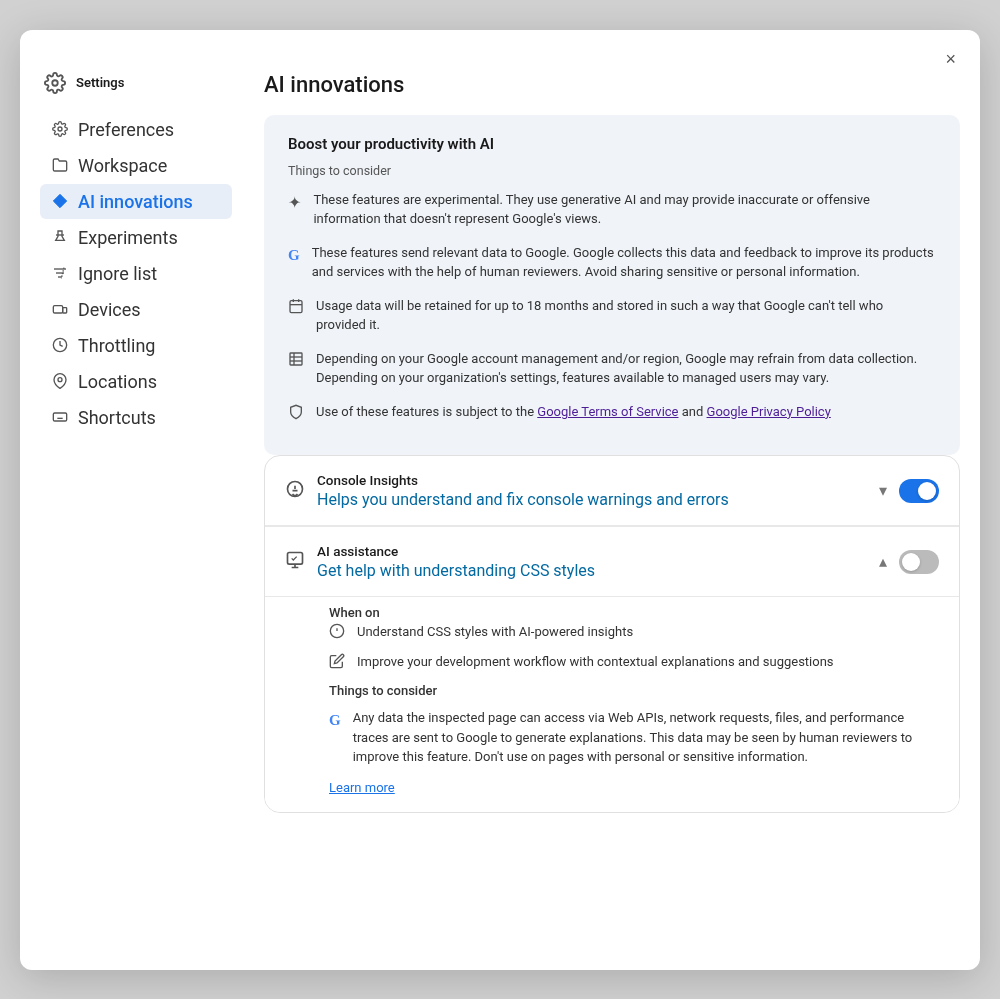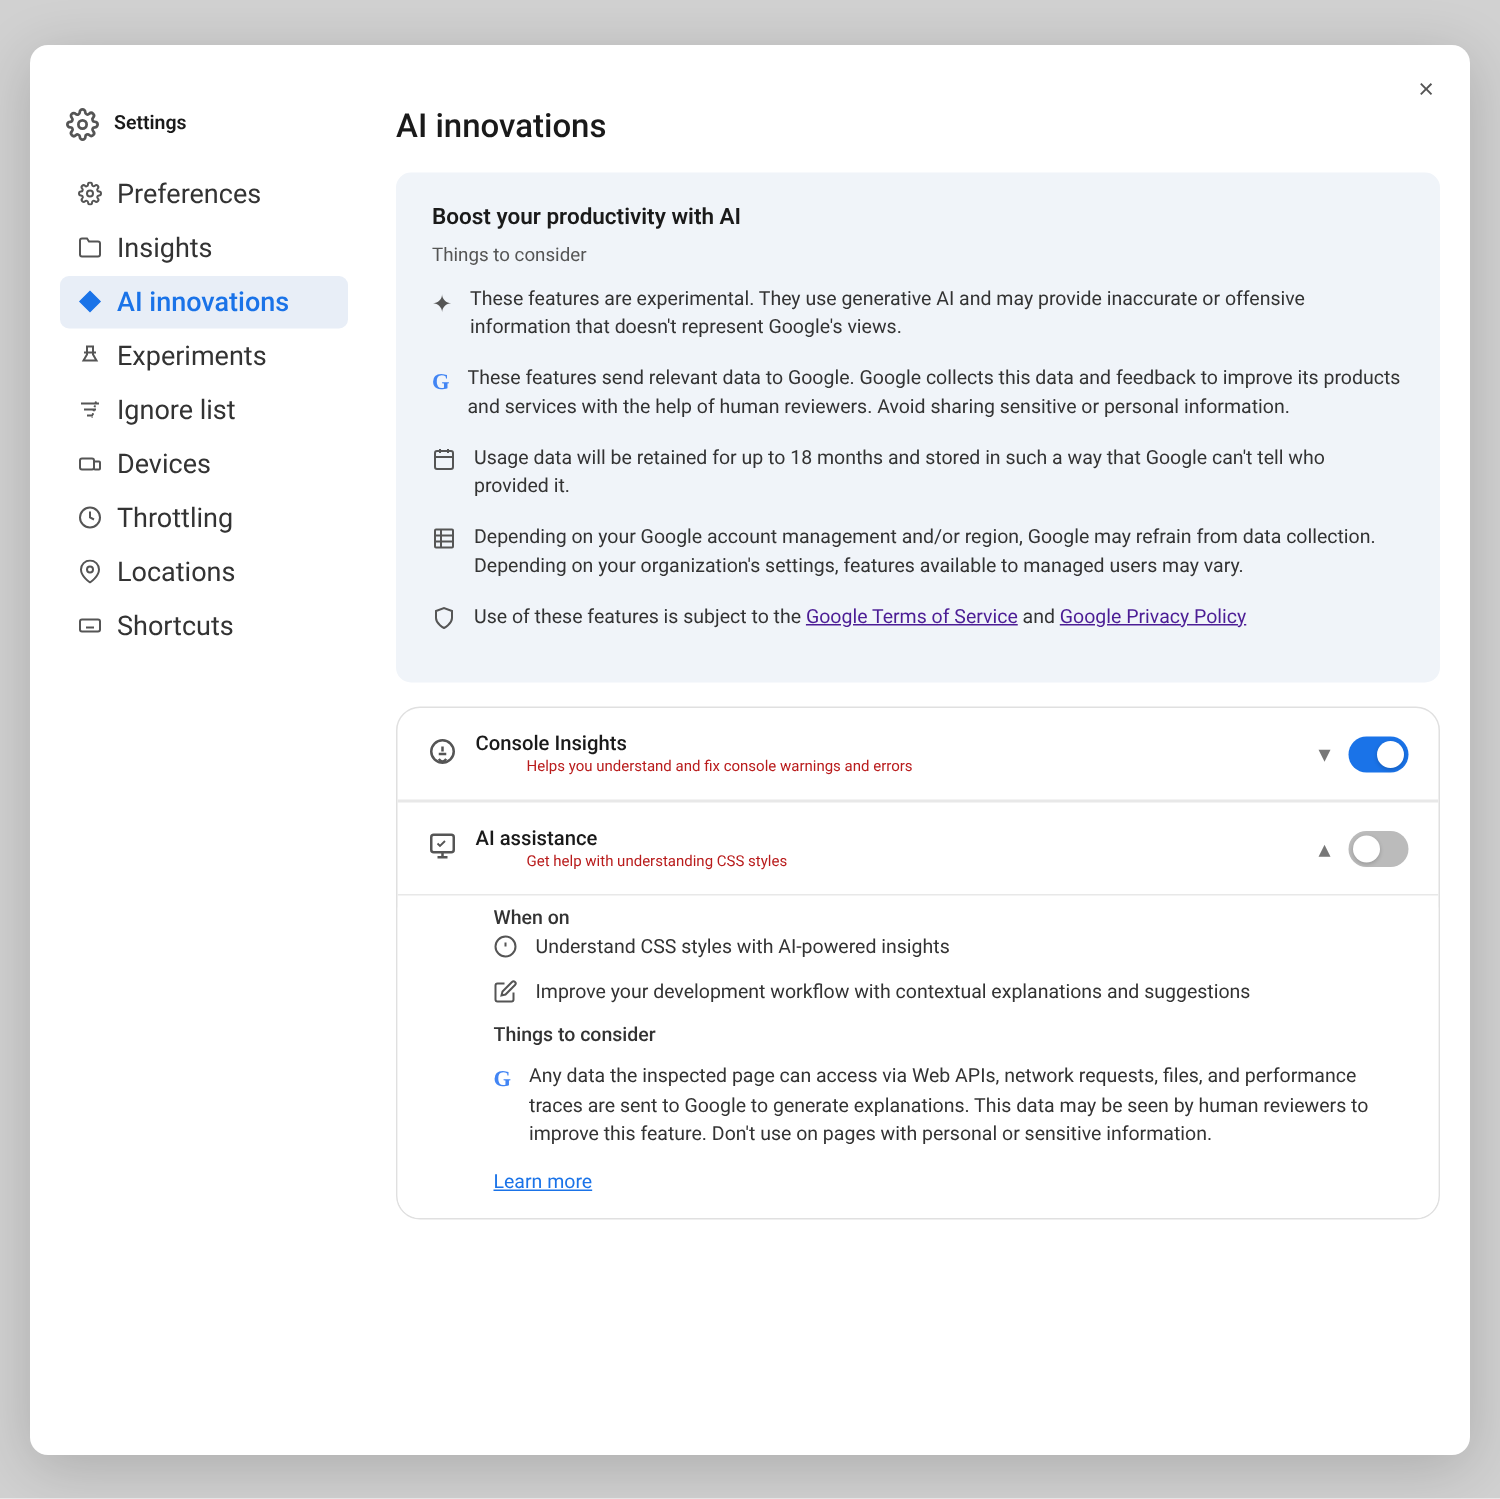--- a/index.html
+++ b/index.html
@@ -85,21 +85,20 @@
       font-size: 22px;
       font-weight: 500;
       color: #1a1a1a;
       margin-bottom: 18px;
     }
     
     .info-card {
       background: #f0f4f9;
       border-radius: 10px;
       padding: 20px 24px;
-      margin-bottom: 16px;
     }
     .info-card-title {
       font-size: 15px;
       font-weight: 600;
       color: #1a1a1a;
       margin-bottom: 10px;
     }
     .info-card-subtitle {
       font-size: 12.5px;
       color: #555;
@@ -140,24 +139,23 @@
       flex-shrink: 0;
       color: #555;
     }
     .feature-text { flex: 1; }
     .feature-title {
       font-size: 13.5px;
       font-weight: 500;
       color: #1a1a1a;
     }
     .feature-desc {
-      font-size: 10px;
-      color: #b91c1c;
+      font-size: 16px;
+      color: #0369a1;
       margin-top: 2px;
-      margin-left: 34px;
     }
     .feature-chevron {
       color: #777;
       margin-right: 12px;
     }
     
     .toggle {
       width: 40px;
       height: 24px;
       border-radius: 12px;
@@ -239,21 +237,21 @@
             <circle cx="12" cy="12" r="3"></circle>
             <path d="M19.4 15a1.65 1.65 0 0 0 .33 1.82l.06.06a2 2 0 0 1-2.83 2.83l-.06-.06a1.65 1.65 0 0 0-1.82-.33 1.65 1.65 0 0 0-1 1.51V21a2 2 0 0 1-4 0v-.09A1.65 1.65 0 0 0 9 19.4a1.65 1.65 0 0 0-1.82.33l-.06.06a2 2 0 0 1-2.83-2.83l.06-.06A1.65 1.65 0 0 0 4.68 15a1.65 1.65 0 0 0-1.51-1H3a2 2 0 0 1 0-4h.09A1.65 1.65 0 0 0 4.6 9a1.65 1.65 0 0 0-.33-1.82l-.06-.06a2 2 0 0 1 2.83-2.83l.06.06A1.65 1.65 0 0 0 9 4.68a1.65 1.65 0 0 0 1-1.51V3a2 2 0 0 1 4 0v.09a1.65 1.65 0 0 0 1 1.51 1.65 1.65 0 0 0 1.82-.33l.06-.06a2 2 0 0 1 2.83 2.83l-.06.06A1.65 1.65 0 0 0 19.4 9a1.65 1.65 0 0 0 1.51 1H21a2 2 0 0 1 0 4h-.09a1.65 1.65 0 0 0-1.51 1z"></path>
           </svg>
         <span>Preferences</span>
       </div>
 
       <div class="sidebar-item">
         <svg width="16" height="16" viewBox="0 0 24 24" fill="none" stroke="#555" stroke-width="2">
             <path d="M22 19a2 2 0 0 1-2 2H4a2 2 0 0 1-2-2V5a2 2 0 0 1 2-2h5l2 3h9a2 2 0 0 1 2 2z"></path>
           </svg>
-        <span>Insights</span>
+        <span>Workspace</span>
       </div>
 
       <div class="sidebar-item active">
         <svg width="16" height="16" viewBox="0 0 24 24" fill="#1a73e8" stroke="#1a73e8" stroke-width="1.5">
             <polygon points="12 2 22 12 12 22 2 12"></polygon>
           </svg>
         <span>AI innovations</span>
       </div>
 
       <div class="sidebar-item">

